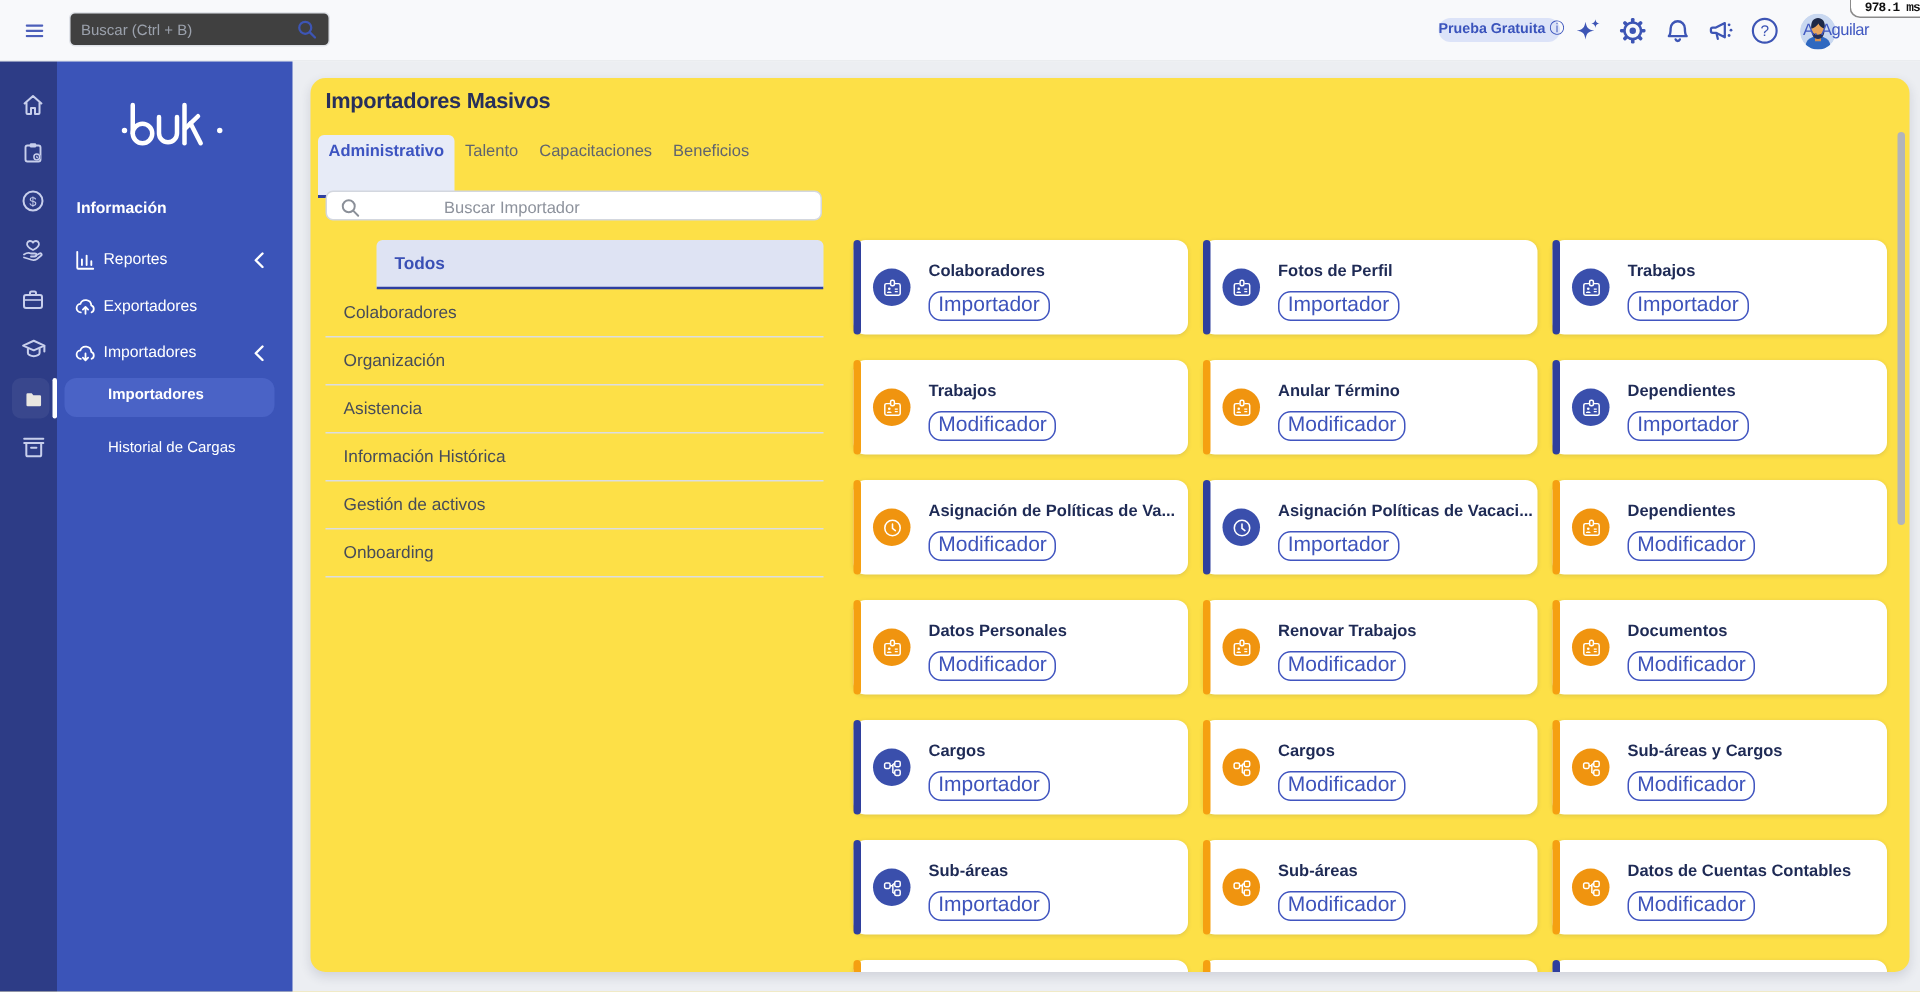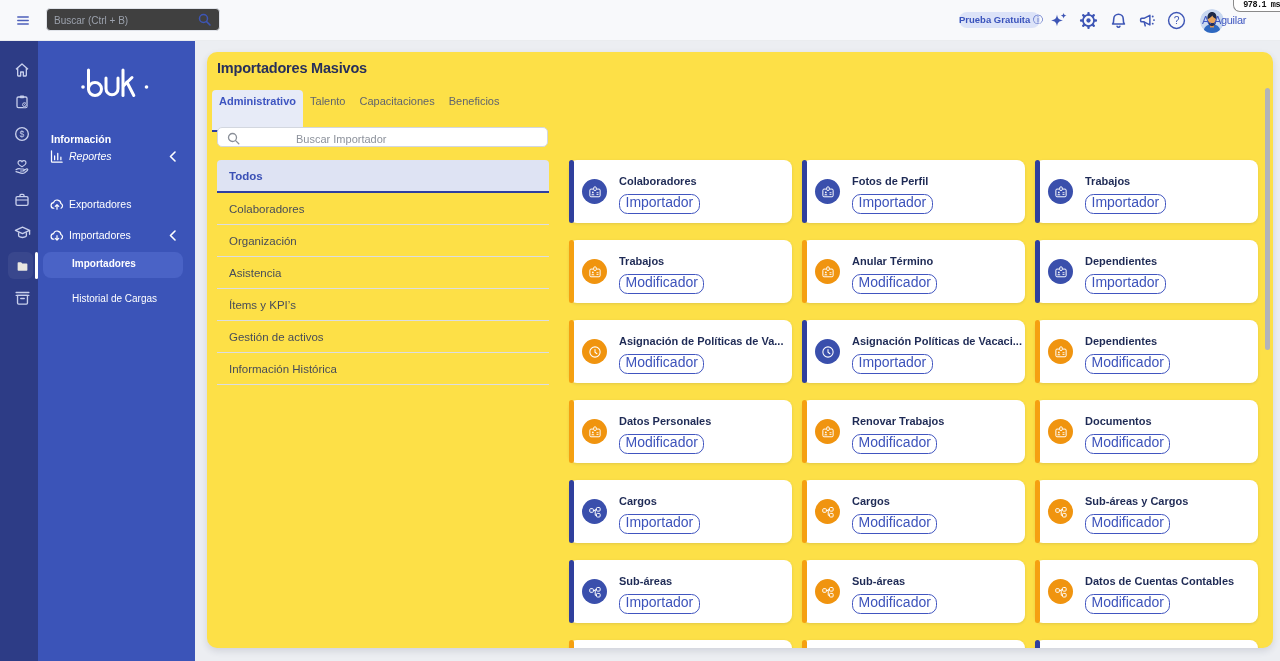--- a/index.html
+++ b/index.html
@@ -30,21 +30,21 @@
 #main { position:absolute; left:207px; top:52px; width:1066px; height:596px; background:#fde047; border-radius:10px; box-shadow:0 3px 7px rgba(40,50,80,0.14); overflow:hidden; }
 #title { position:absolute; left:10px; top:8px; font-size:14.5px; font-weight:bold; color:#272F5B; letter-spacing:-0.2px; }
 #tabs { position:absolute; left:5px; top:38px; height:26px; }
 .tab { display:inline-block; font-size:11px; color:#60646E; padding:5px 7px 6px 7px; }
 .tab.act { color:#3D54C1; font-weight:bold; background:#E7EBF7; border-radius:4px 4px 0 0; border-bottom:2.5px solid #30409F; padding-bottom:23px; }
 #msearch { position:absolute; left:10px; top:75px; width:331px; height:20px; background:#fff; border:1px solid #D3D7DF; border-radius:5px; }
 #msearch span { position:absolute; left:30px; top:4.5px; font-size:11px; color:#8D929C;margin-left:48px; }
 #msearch svg { position:absolute; left:9px; top:4px; }
 #list { position:absolute; left:10px; top:108px; width:332px; }
 .li { position:relative; height:32px; line-height:32px; padding-left:12px; font-size:11.5px; color:#474C59; border-bottom:1px solid #DBDDE2; }
-.li.act { background:#DEE3F3; color:#3A50B5; font-weight:bold; border-bottom:2.5px solid #2E3FA0; border-radius:4px 4px 0 0; height:33px; }
+.li.act { background:#DEE3F3; color:#3A50B5; font-weight:bold; border-bottom:2.5px solid #2E3FA0; border-radius:4px 4px 0 0; height:33px;margin-left:34px; }
 #grid { position:absolute; left:362px; top:108px; width:689px; display:grid; grid-template-columns:223px 223px 223px; grid-column-gap:10px; grid-row-gap:17px; }
 .card { position:relative; height:63px; background:#FFFFFF; border-radius:8px; box-shadow:0 1px 3px rgba(40,50,80,0.13); }
 .accent { position:absolute; left:0px; top:0px; width:5px; height:63px; border-radius:3px; }
 .accent.b { background:#2F3F9D; }
 .accent.o { background:#F5A011; }
 .cico { position:absolute; left:13px; top:19px; width:25px; height:25px; border-radius:50%; }
 .cico.b { background:#3A4FAC; }
 .cico.o { background:#F0940F; }
 .cico svg { position:absolute; left:5.5px; top:5.5px; }
 .ct { position:absolute; left:50px; top:15px; font-size:11px; font-weight:bold; color:#1E2A55; width:171px; white-space:nowrap; overflow:hidden; }
@@ -169,21 +169,21 @@
         <circle cx="17" cy="22" r="6.5"></circle>
         <path d="M28 11 V21.8 a6 6 0 0 0 12 0 V11"></path>
         <path d="M45 3 V28.5"></path>
         <path d="M45.4 18.8 L54 10.5"></path>
         <path d="M49 15.2 L55.8 28.5"></path>
       </g>
       <circle cx="5" cy="20" r="1.8" fill="#FFFFFF"></circle>
       <circle cx="68.5" cy="20" r="1.8" fill="#FFFFFF"></circle>
     </svg>
   <div id="lbl-info">Información</div>
-  <div class="nav" style="top:101px;font-style:italic;">
+  <div class="nav" style="top:118px;">
     <svg class="nico" width="15" height="15" viewBox="0 0 24 24">
         <g fill="none" stroke="#fff" stroke-width="2" stroke-linecap="round">
           <path d="M4 3 v17 a1 1 0 0 0 1 1 h16"></path>
           <path d="M9 17 v-6 M14 17 V7 M19 17 v-4"></path>
         </g>
       </svg>
     <span class="ntxt">Reportes</span>
     <svg class="chev" width="7" height="11" viewBox="0 0 7 11">
         <path d="M6 1 L1.5 5.5 L6 10" fill="none" stroke="#fff" stroke-width="1.6" stroke-linecap="round" stroke-linejoin="round"></path>
       </svg>
@@ -217,23 +217,23 @@
         <circle cx="5.5" cy="5.5" r="4" fill="none" stroke="#8A8F98" stroke-width="1.3"></circle>
         <line x1="8.6" y1="8.6" x2="11.8" y2="11.8" stroke="#8A8F98" stroke-width="1.3" stroke-linecap="round"></line>
       </svg>
       <span>Buscar Importador</span>
     </div>
   <div id="list">
   <div class="li act">Todos</div>
   <div class="li">Colaboradores</div>
   <div class="li">Organización</div>
   <div class="li">Asistencia</div>
-  <div class="li">Ítems y KPI’s</div>
+  <div class="li">Información Histórica</div>
   <div class="li">Gestión de activos</div>
-  <div class="li">Información Histórica</div>
+  <div class="li">Onboarding</div>
   </div>
   <div id="grid">
   <div class="card">
         <div class="accent b"></div>
         <div class="cico b">
           <svg width="14" height="14" viewBox="0 0 24 24">
             <g fill="none" stroke="#fff" stroke-width="1.7">
               <rect x="3.2" y="7" width="17.6" height="13.2" rx="2"></rect>
             </g>
             <rect x="9.3" y="2.7" width="5.4" height="7.3" rx="2.2" fill="#3A4FAC"></rect>

